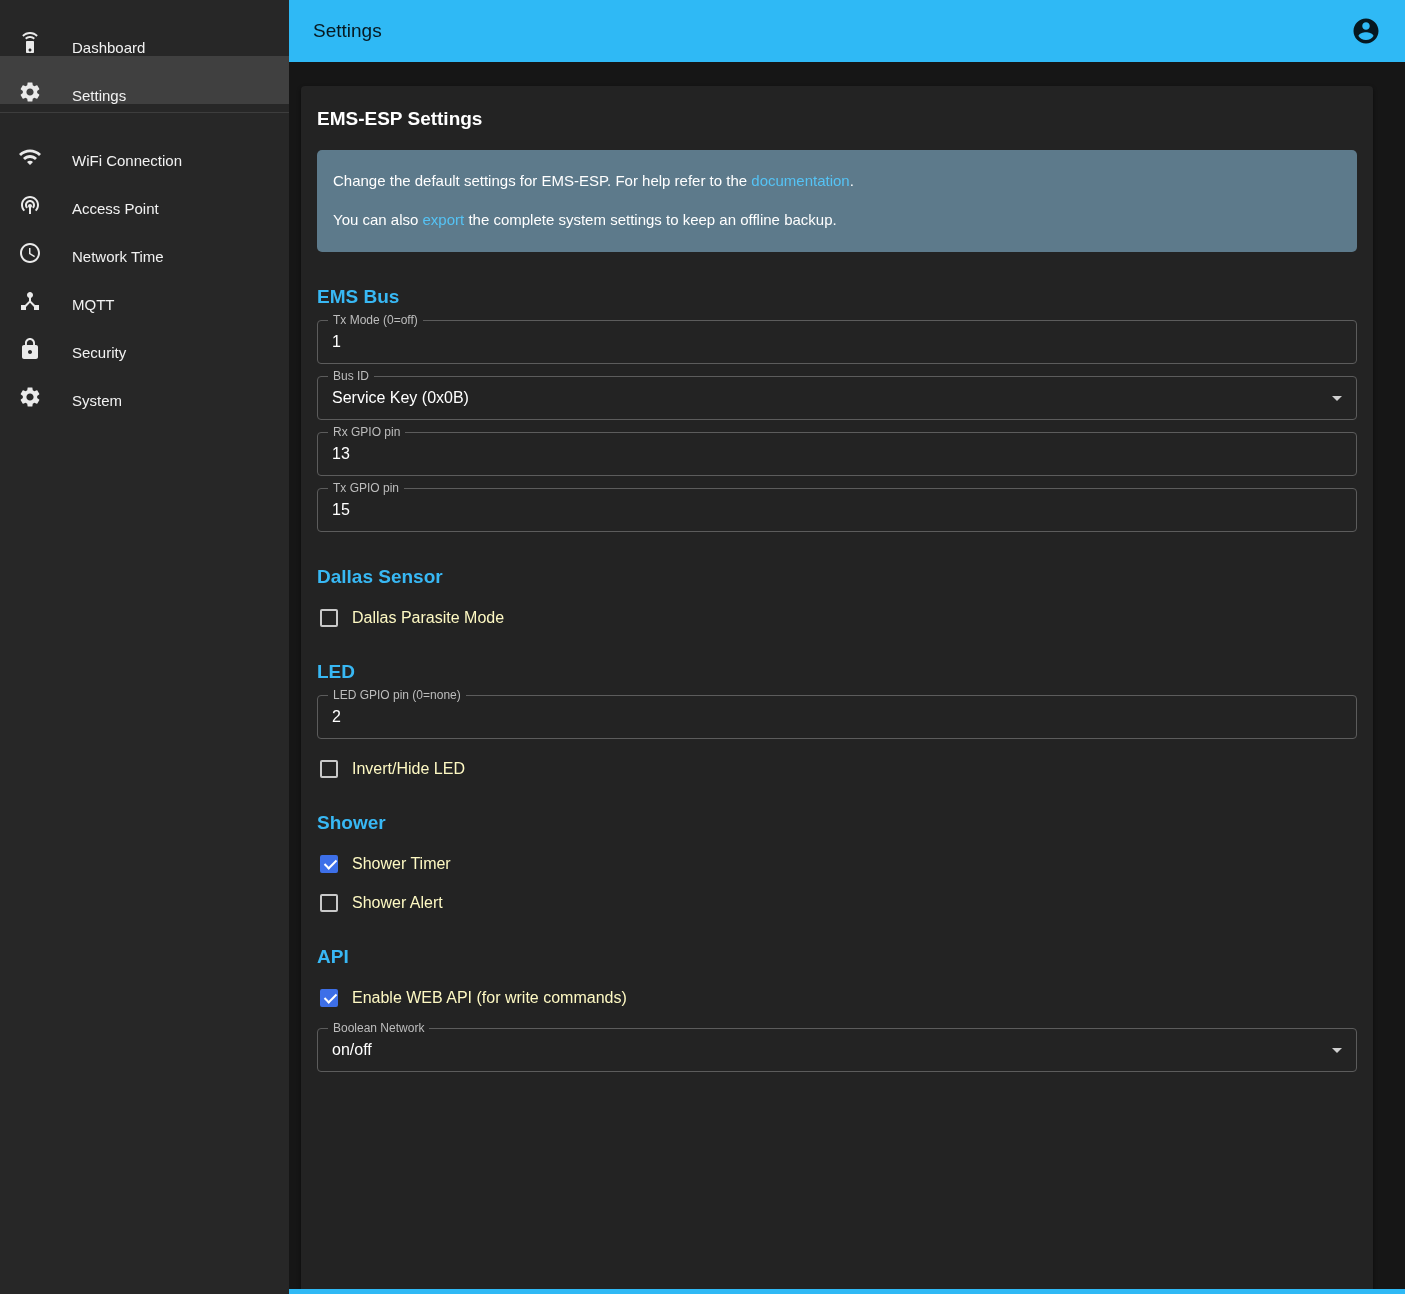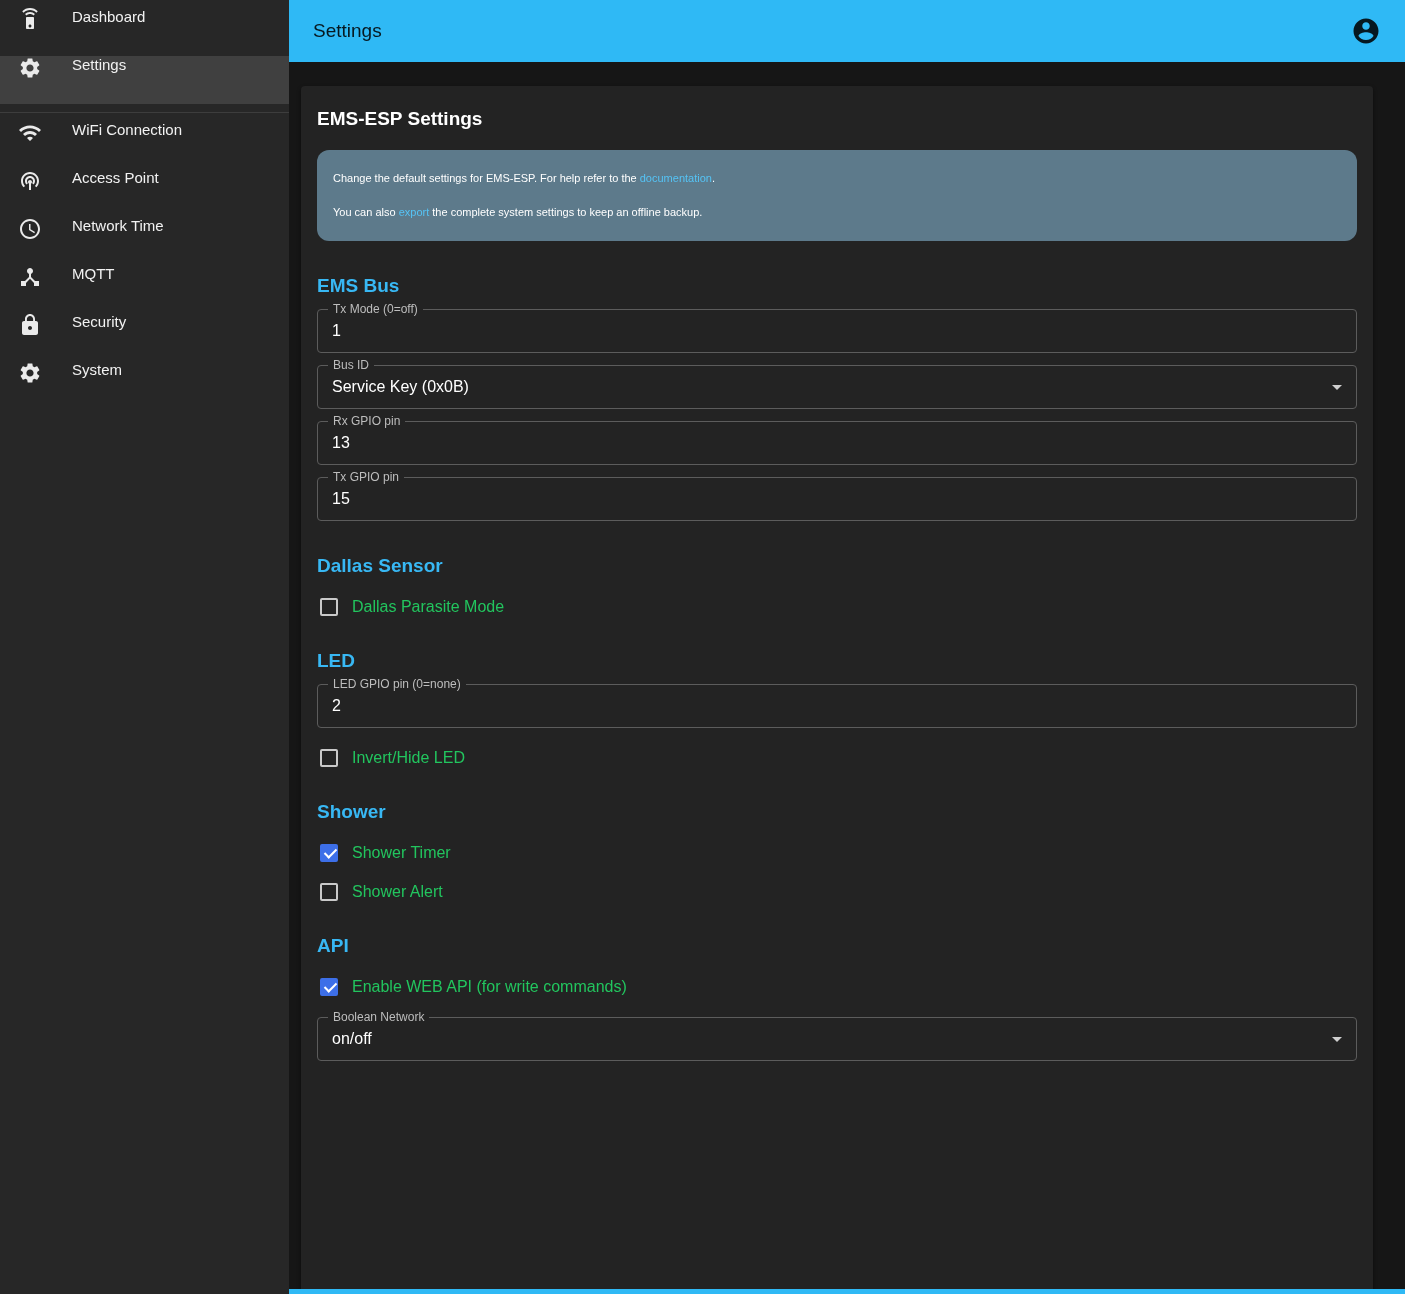--- a/index.html
+++ b/index.html
@@ -11,38 +11,38 @@
   body{background:#161616;font-family:"Liberation Sans",sans-serif;color:#fff}
   .app{display:flex;height:100%}
 
   
   .sidebar{width:289px;flex:0 0 289px;background:#272727;display:flex;flex-direction:column}
   .sidebar-header{height:62px;flex:0 0 62px;display:flex;align-items:center;padding:0 14px;border-bottom:1px solid #3a3a3a}
   .logo-tile{width:44px;height:44px;background:#1b1b1b;border-radius:6px;display:flex;align-items:center;justify-content:center;margin-right:16px}
   .app-name{font-size:18px;font-weight:bold;letter-spacing:.3px}
   .app-version{font-size:11px;color:#cfcfcf;margin-left:7px;padding-top:3px}
   .nav{padding-top:8px}
-  .nav-item{height:48px;display:flex;align-items:flex-start;padding:0 16px;cursor:pointer}
+  .nav-item{height:48px;display:flex;align-items:flex-end;padding:0 16px;cursor:pointer}
   .nav-item.selected{background:#404040}
   .nav-icon{width:24px;height:24px;flex:0 0 24px;margin-left:2px;margin-right:30px;color:#eaeaea;display:flex}
   .nav-icon svg{width:24px;height:24px}
   .nav-label{font-size:15px;color:#f2f2f2}
   .nav-divider{border:none;border-top:1px solid #3d3d3d;margin:8px 0}
 
   
   .content{flex:1;display:flex;flex-direction:column;position:relative;background:#161616;min-width:0}
   .appbar{height:62px;flex:0 0 62px;background:var(--appbar);display:flex;align-items:center;justify-content:space-between;padding:0 24px}
   .appbar-title{font-size:19px;font-weight:500;color:rgba(0,0,0,.87)}
   .account-btn{width:30px;height:30px;color:rgba(0,0,0,.87);cursor:pointer;display:flex}
   .account-btn svg{width:30px;height:30px}
   .main{flex:1;padding:24px 32px 0 12px;overflow:hidden}
   .card{background:#232323;border-radius:4px;padding:16px 16px 40px;box-shadow:0 2px 4px rgba(0,0,0,.45);min-height:1300px}
   .card-title{font-size:19px;font-weight:bold;margin:6px 0 20px;color:#fff}
 
-  .infobox{background:var(--info-bg);border-radius:12px;padding:21px 16px;font-size:11px;line-height:1.35;color:#fff}
+  .infobox{background:var(--info-bg);border-radius:5px;padding:21px 16px;font-size:15px;line-height:1.35;color:#fff}
   .infobox p + p{margin-top:19px}
   .infobox a{color:var(--link);text-decoration:none;cursor:pointer}
 
   .section-title{color:var(--accent);font-size:19px;font-weight:bold;margin:34px 0 4px}
 
   .form-field{position:relative;border:1px solid #5c5c5c;border-radius:4px;height:44px;margin-top:12px;display:flex;align-items:center;background:transparent}
   .form-field.focused{border:2px solid #e3e3e3}
   .field-label{position:absolute;top:-7px;left:10px;background:#232323;padding:0 5px;font-size:12px;color:#bdbdbd;line-height:13px;white-space:nowrap}
   .field-input{flex:1;height:100%;background:transparent;border:none;outline:none;color:#fff;font-size:16px;padding:0 34px 0 14px;font-family:inherit;min-width:0}
   .select-value{flex:1;font-size:16px;padding:0 14px;cursor:pointer;color:#fff}
@@ -50,21 +50,21 @@
   .caret svg{width:24px;height:24px}
 
   .spinner{position:absolute;right:5px;top:50%;transform:translateY(-50%);width:17px;height:30px;border:1px solid #9a9a9a;border-radius:2px;display:flex;flex-direction:column;cursor:pointer;background:#2c2c2c;overflow:hidden}
   .spin-half{flex:1;display:flex;align-items:center;justify-content:center;font-size:6px;color:#e6e6e6;line-height:1}
   .spin-half + .spin-half{border-top:1px solid #9a9a9a}
 
   .check-row{display:flex;align-items:center;margin:21px 0;cursor:pointer}
   .checkbox{width:18px;height:18px;border:2px solid #c9c9c9;border-radius:2px;margin:0 14px 0 3px;position:relative;flex:0 0 18px}
   .checkbox.checked{background:var(--checkbox-checked);border-color:var(--checkbox-checked)}
   .checkbox.checked::after{content:"";position:absolute;left:5px;top:0;width:5px;height:10px;border:solid #fff;border-width:0 2px 2px 0;transform:rotate(45deg)}
-  .check-label{font-size:16px;color:#22c55e}
+  .check-label{font-size:16px;color:#fef9c3}
 
   .bottom-bar{position:absolute;left:0;right:0;bottom:0;height:5px;background:var(--appbar)}
 </style>
 </head>
 <body>
 
 <div class="app">
 
   <aside class="sidebar">
 

